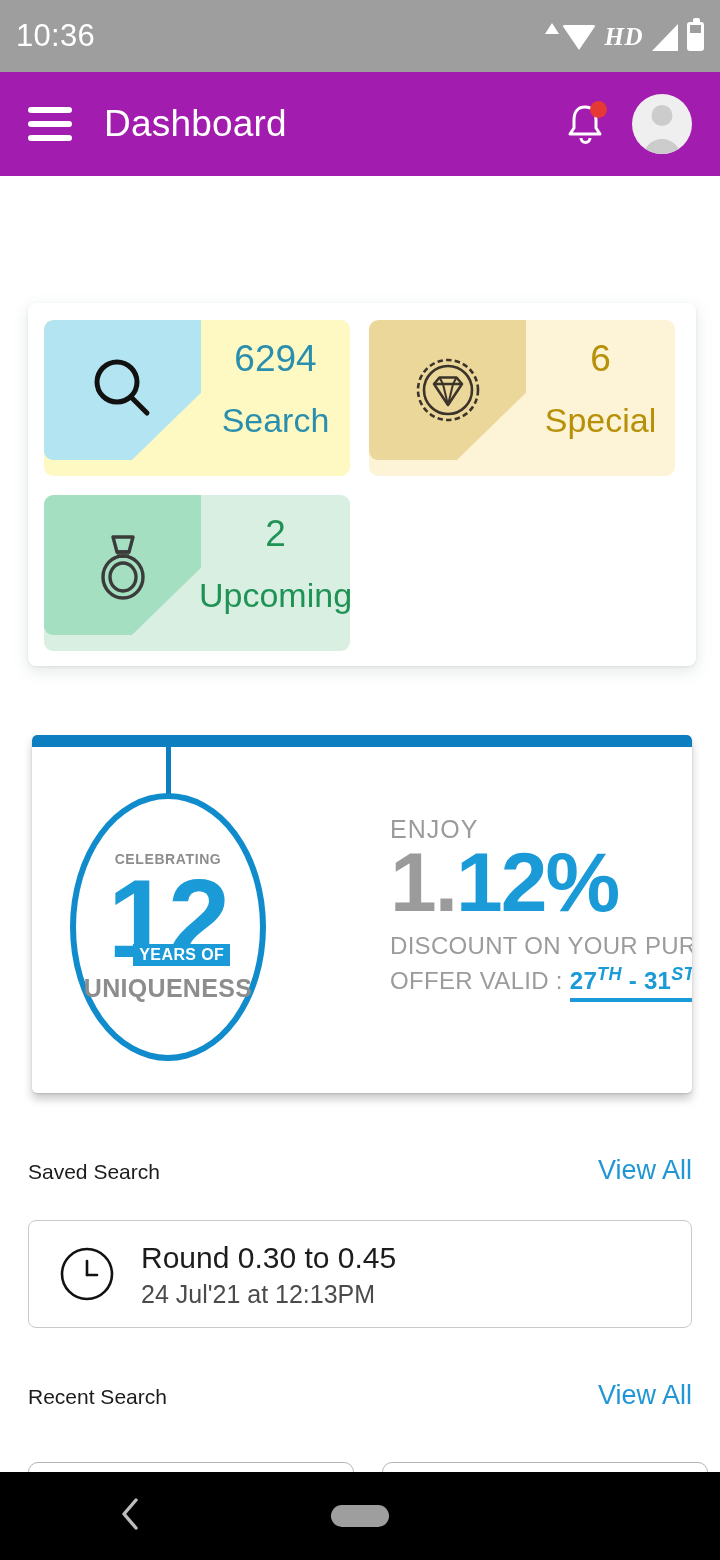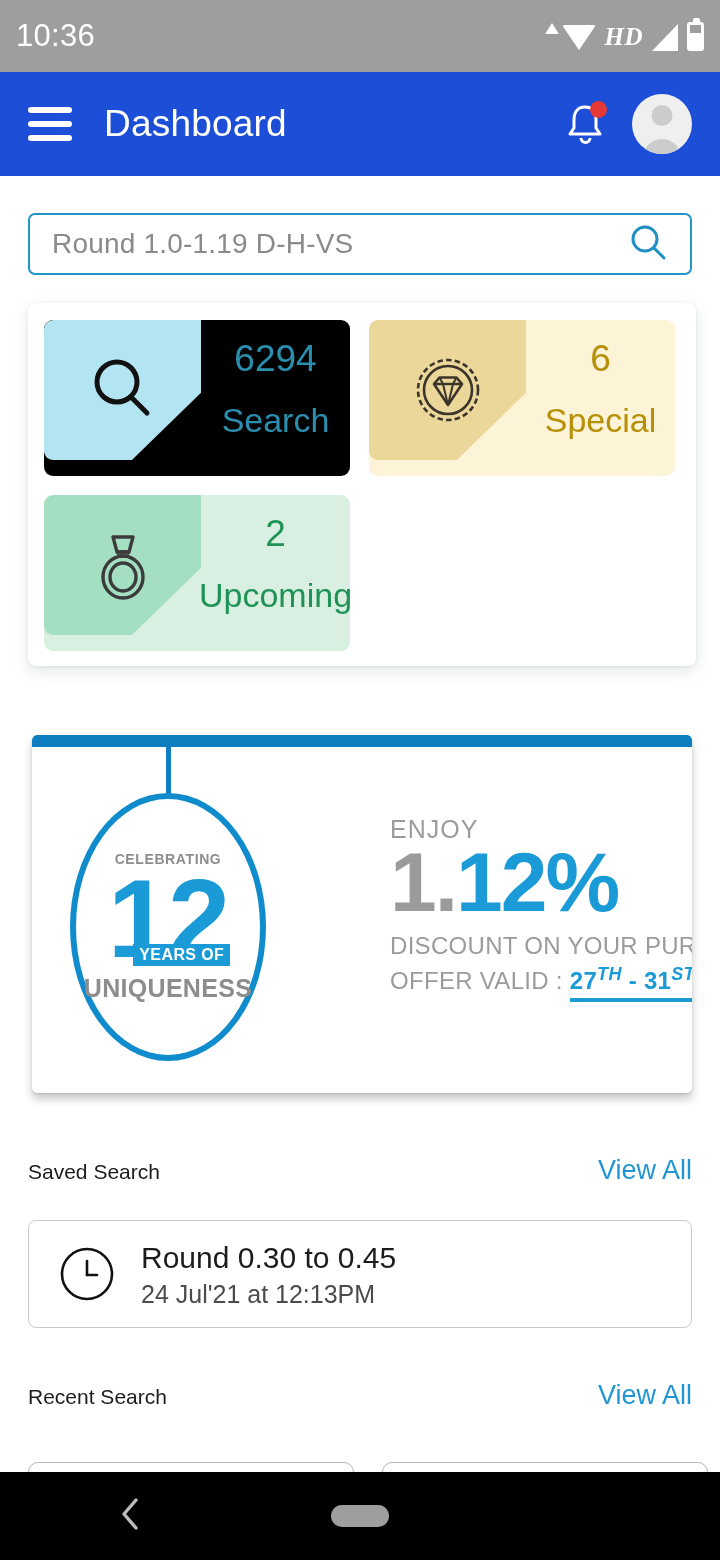--- a/index.html
+++ b/index.html
@@ -27,21 +27,21 @@
   .ic-wifi .n { position: absolute; right: -2px; bottom: 1px; font-size: 15px; font-weight: 700; color: #9e9e9e; }
   .ic-hd { font-size: 25px; font-weight: 700; font-style: italic; font-family: "Liberation Serif", serif; letter-spacing: .5px; }
   .ic-signal { width: 0; height: 0; border-left: 26px solid transparent; border-bottom: 27px solid #fff; }
   .ic-batt { position: relative; width: 17px; height: 29px; border: 3px solid #fff; border-radius: 3px; }
   .ic-batt:before { content:""; position:absolute; top:-7px; left:3px; width:7px; height:4px; background:#fff; border-radius:2px 2px 0 0; }
   .ic-batt:after { content:""; position:absolute; left:0; right:0; bottom:0; height:62%; background:#fff; }
 
   
   .appbar {
     position: absolute; top: 72px; left: 0; width: 720px; height: 104px;
-    background: #1d4ed8; display: flex; align-items: center; padding: 0 28px;
+    background: #a21caf; display: flex; align-items: center; padding: 0 28px;
   }
   .hamburger { width: 44px; height: 34px; display: flex; flex-direction: column; justify-content: space-between; cursor: pointer; }
   .hamburger span { display: block; height: 6px; background: #fff; border-radius: 3px; }
   .appbar-title { margin-left: 32px; color: #fff; font-size: 37px; font-weight: 400; letter-spacing: .2px; }
   .appbar-actions { margin-left: auto; display: flex; align-items: center; gap: 26px; }
   .bell-wrap { position: relative; width: 42px; height: 46px; }
   .bell-dot { position: absolute; top: 0px; right: -1px; width: 17px; height: 17px; background: #e53935; border-radius: 50%; }
   .avatar { width: 60px; height: 60px; border-radius: 50%; background: #efefef; position: relative; overflow: hidden; }
   .avatar .head { position:absolute; top:11px; left:50%; transform:translateX(-50%); width:21px; height:21px; border-radius:50%; background:#ccc; }
   .avatar .body { position:absolute; bottom:-13px; left:50%; transform:translateX(-50%); width:38px; height:28px; border-radius:19px 19px 0 0; background:#ccc; }
@@ -72,21 +72,21 @@
     border-radius: 9px 0 0 9px;
     -webkit-clip-path: polygon(0 0, 100% 0, 100% 52%, 56% 100%, 0 100%);
     clip-path: polygon(0 0, 100% 0, 100% 52%, 56% 100%, 0 100%);
     display: flex; align-items: center; justify-content: center;
   }
   .stat-text { position: absolute; left: 157px; top: 0; width: 149px; height: 140px;
                display: flex; flex-direction: column; align-items: center; justify-content: center; }
   .stat-value { font-size: 37px; line-height: 1.05; font-weight: 400; }
   .stat-label { font-size: 34px; margin-top: 23px; font-weight: 400; }
 
-  .c-blue  { background: #000000; }
+  .c-blue  { background: #fef9c3; }
   .c-blue  .stat-icon-panel { background: #b3e4f1; }
   .c-blue  .stat-value, .c-blue .stat-label { color: #2a8fae; }
   .c-gold  { background: #fdf4d7; }
   .c-gold  .stat-icon-panel { background: #ecd79a; }
   .c-gold  .stat-value, .c-gold .stat-label { color: #b79008; }
   .c-green { background: #d8efe2; }
   .c-green .stat-icon-panel { background: #a3dfc0; }
   .c-green .stat-value, .c-green .stat-label { color: #1f9355; }
 
   
@@ -179,29 +179,20 @@
         </svg>
         <div class="bell-dot"></div>
       </div>
       <div class="avatar">
         <div class="head"></div>
           <div class="body"></div>
       </div>
     </div>
   </div>
 
-  <div class="searchbar">
-    <span class="search-placeholder">Round 1.0-1.19 D-H-VS</span>
-    <span class="search-ico">
-      <svg width="40" height="40" viewBox="0 0 40 40" aria-hidden="true">
-        <circle cx="17" cy="17" r="12" fill="none" stroke="#1f8fc4" stroke-width="3"></circle>
-        <line x1="26" y1="26" x2="36" y2="36" stroke="#1f8fc4" stroke-width="3" stroke-linecap="round"></line>
-      </svg>
-    </span>
-  </div>
 
   <div class="stats-panel">
     <div class="stat-grid">
 
       <div class="stat-card c-blue">
         <div class="stat-icon-panel">
           <svg width="76" height="76" viewBox="0 0 76 76" aria-hidden="true">
             <circle cx="32" cy="30" r="20" fill="none" stroke="#111" stroke-width="5"></circle>
             <line x1="46" y1="45" x2="62" y2="61" stroke="#111" stroke-width="5" stroke-linecap="round"></line>
           </svg>

